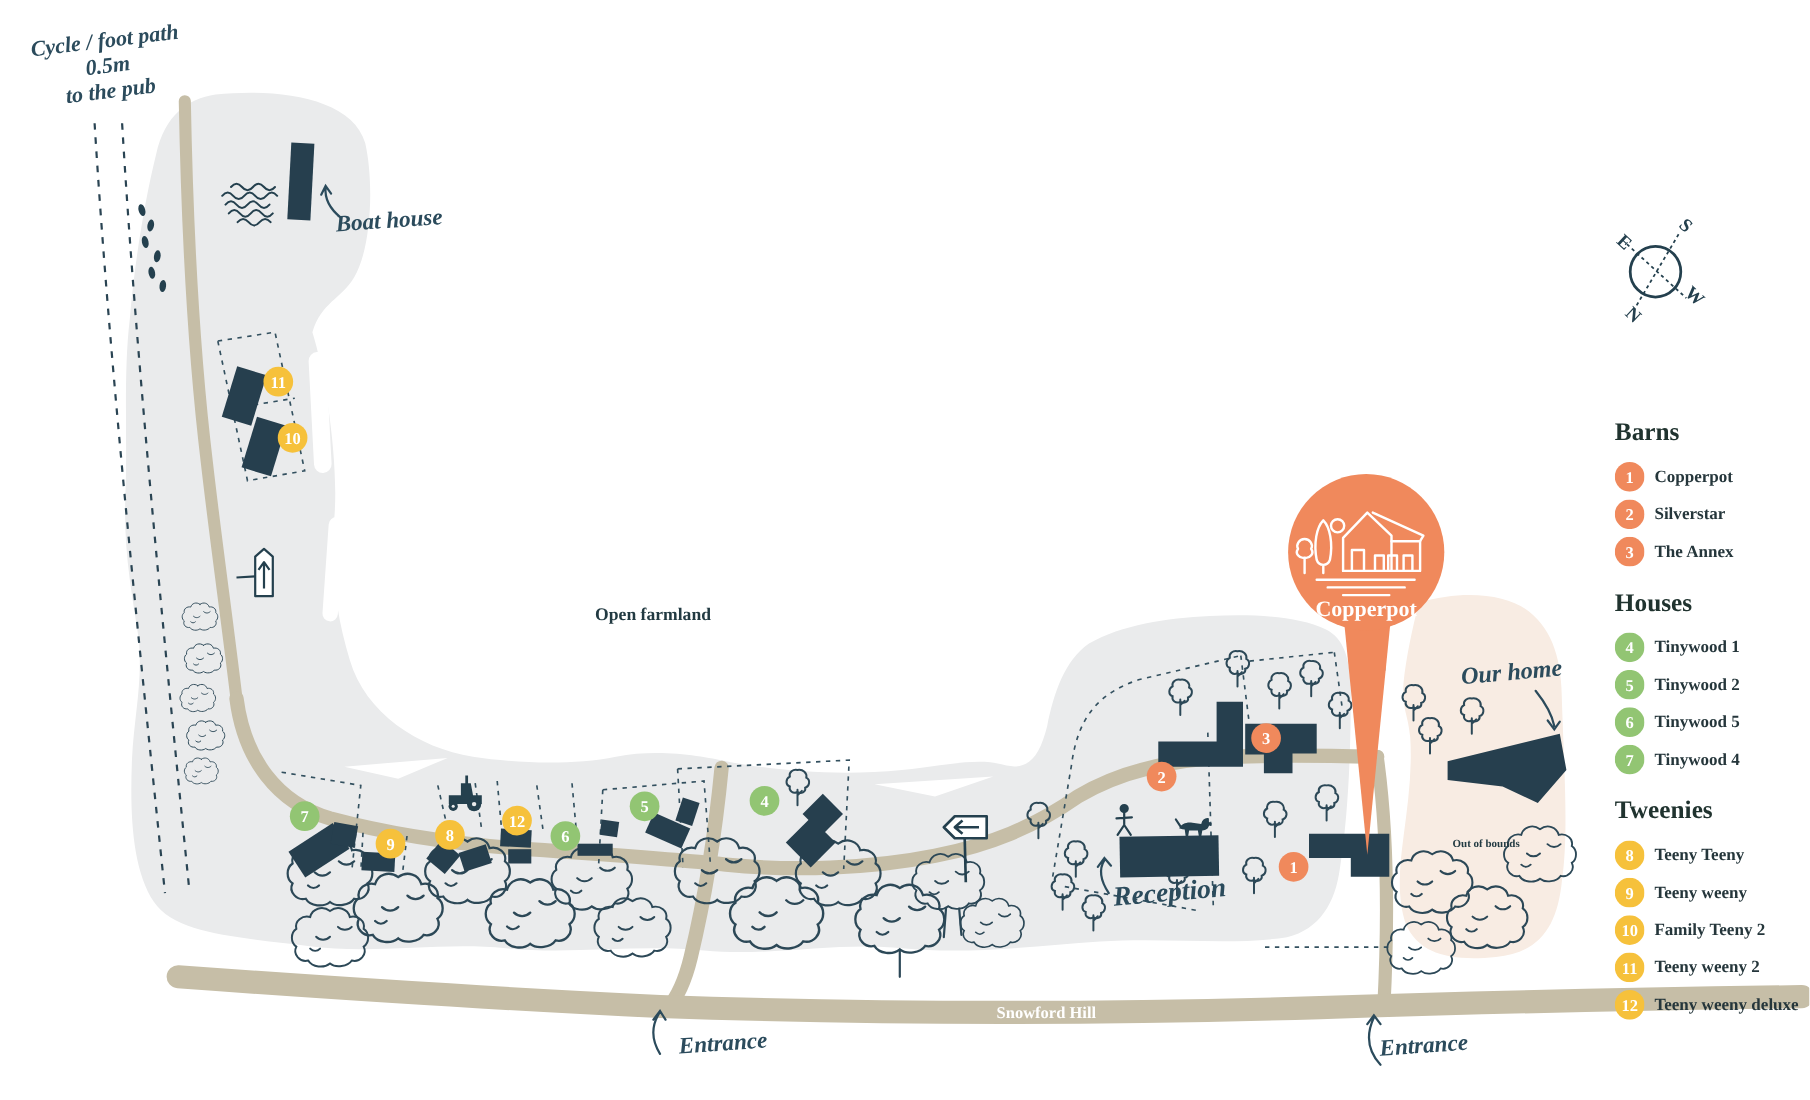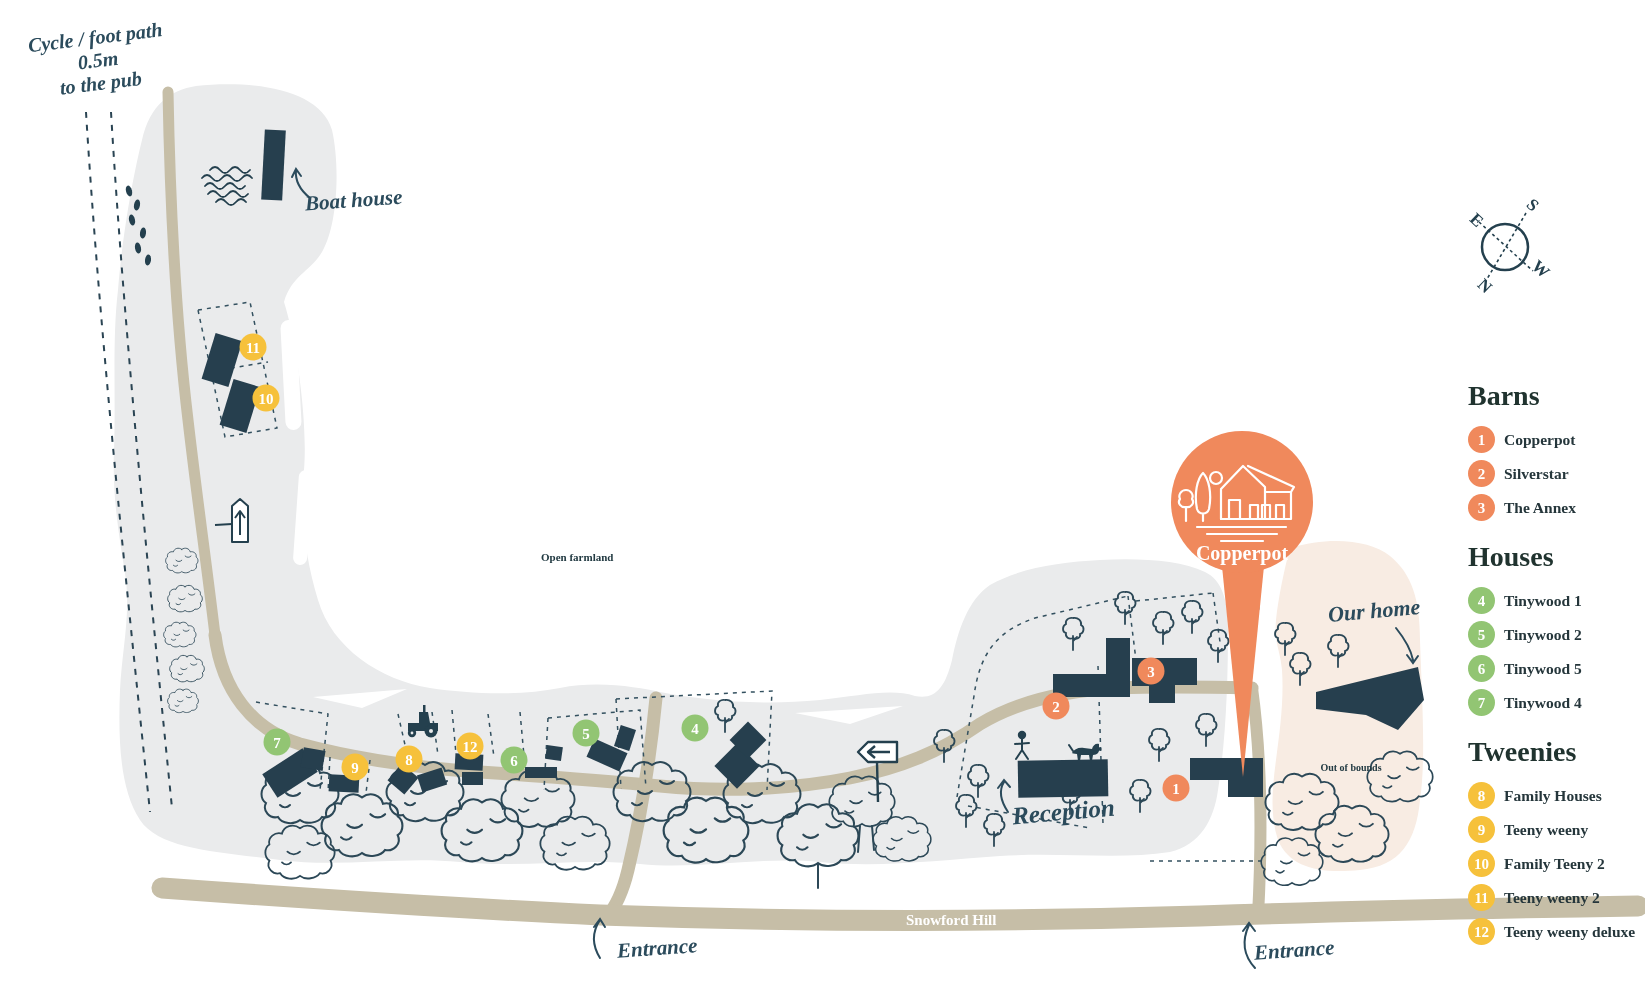--- a/index.html
+++ b/index.html
@@ -6,21 +6,21 @@
   #stage{position:relative;width:1645px;height:1000px;overflow:hidden;background:#fff;
          font-family:"Liberation Serif","DejaVu Serif",serif;}
   svg text{user-select:none;}
   .mnum{font:bold 15px "Liberation Serif","DejaVu Serif",serif;fill:#fff;text-anchor:middle;}
   .cletter{font:bold 17px "Liberation Serif","DejaVu Serif",serif;fill:#24404E;text-anchor:middle;}
   .hand{position:absolute;color:#2B4B5C;font-style:italic;font-weight:bold;
         font-family:"Liberation Serif","DejaVu Serif",serif;white-space:nowrap;}
   .maplabel{position:absolute;color:#223A42;font-weight:bold;
         font-family:"Liberation Serif","DejaVu Serif",serif;}
   #legend{position:absolute;left:1468px;top:380px;width:176px;}
-  .lt{font-size:28px;font-weight:bold;color:#20332F;margin:0 0 14px 0;
+  .lt{font-size:23px;font-weight:bold;color:#20332F;margin:0 0 14px 0;
       font-family:"Liberation Serif","DejaVu Serif",serif;}
   .lsec{margin-bottom:20px;}
   .li{display:flex;align-items:center;gap:9px;height:27px;margin-bottom:7px;}
   .li svg{flex:0 0 27px;}
   .li svg text{font:bold 15px "Liberation Serif","DejaVu Serif",serif;fill:#fff;text-anchor:middle;}
   .ll{font-size:15.5px;font-weight:bold;color:#25363B;white-space:nowrap;}
 </style>
 </head>
 <body>
 
@@ -404,21 +404,21 @@
 <div class="hand" style="left:8px;top:26px;width:180px;text-align:center;transform:rotate(-7deg);font-size:20px;line-height:1.15;">
   <div>Cycle / foot path</div>
   <div>0.5m</div>
   <div>to the pub</div>
 </div>
 <div class="hand" style="left:305px;top:188px;font-size:21px;transform:rotate(-4deg);">Boat house</div>
 <div class="hand" style="left:1012px;top:798px;font-size:25px;transform:rotate(-5deg);">Reception</div>
 <div class="hand" style="left:1328px;top:598px;font-size:22px;transform:rotate(-5deg);">Our home</div>
 <div class="hand" style="left:617px;top:936px;font-size:21px;transform:rotate(-4deg);">Entrance</div>
 <div class="hand" style="left:1254px;top:938px;font-size:21px;transform:rotate(-4deg);">Entrance</div>
-<div class="maplabel" style="left:541px;top:551px;font-size:11px;">Open farmland</div>
+<div class="maplabel" style="left:541px;top:551px;font-size:16px;">Open farmland</div>
 <div class="maplabel" style="left:1288px;top:762px;width:126px;text-align:center;font-size:10px;">Out of bounds</div>
 
 
 <div id="legend">
   <div class="lsec">
     <div class="lt">Barns</div>
     <div class="li">
       <svg width="27" height="27">
             <circle cx="13.5" cy="13.5" r="13.5" fill="#F0895C"></circle>
             <text x="13.5" y="19">1</text>
@@ -471,21 +471,21 @@
       <span class="ll">Tinywood 4</span>
     </div>
   </div>
   <div class="lsec">
     <div class="lt">Tweenies</div>
     <div class="li">
       <svg width="27" height="27">
             <circle cx="13.5" cy="13.5" r="13.5" fill="#F6C13B"></circle>
             <text x="13.5" y="19">8</text>
           </svg>
-      <span class="ll">Family Houses</span>
+      <span class="ll">Teeny Teeny</span>
     </div>
     <div class="li">
       <svg width="27" height="27">
             <circle cx="13.5" cy="13.5" r="13.5" fill="#F6C13B"></circle>
             <text x="13.5" y="19">9</text>
           </svg>
       <span class="ll">Teeny weeny</span>
     </div>
     <div class="li">
       <svg width="27" height="27">

